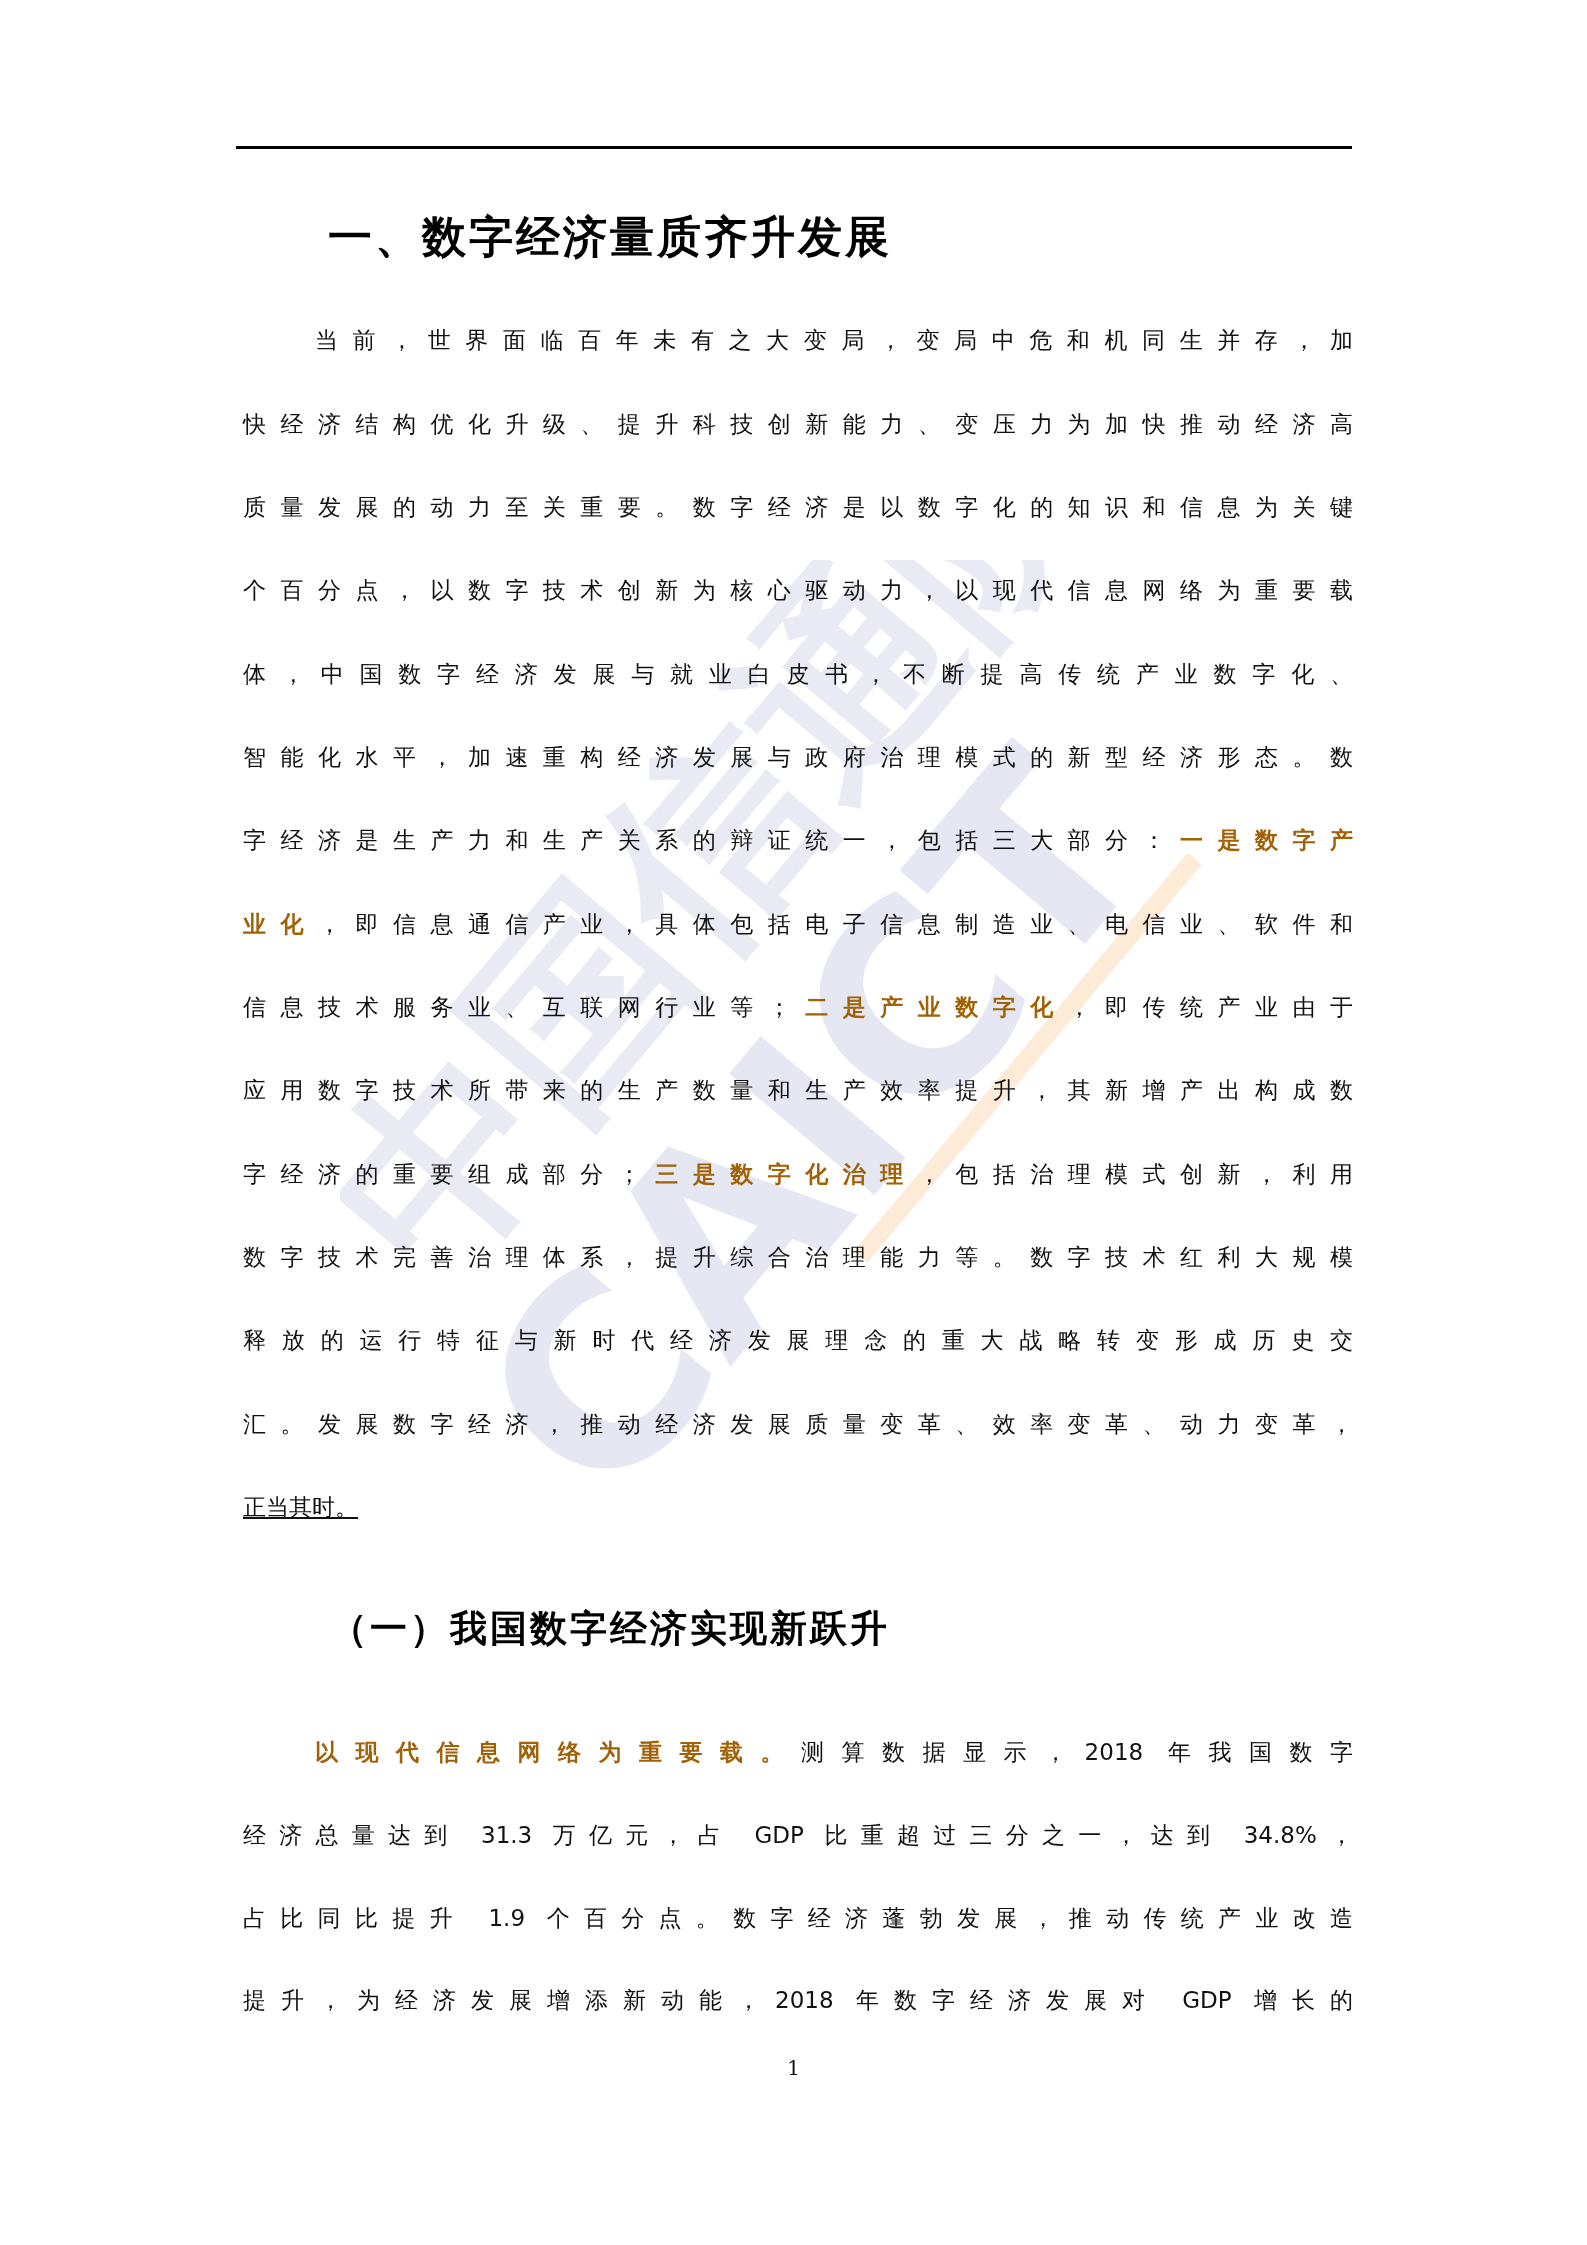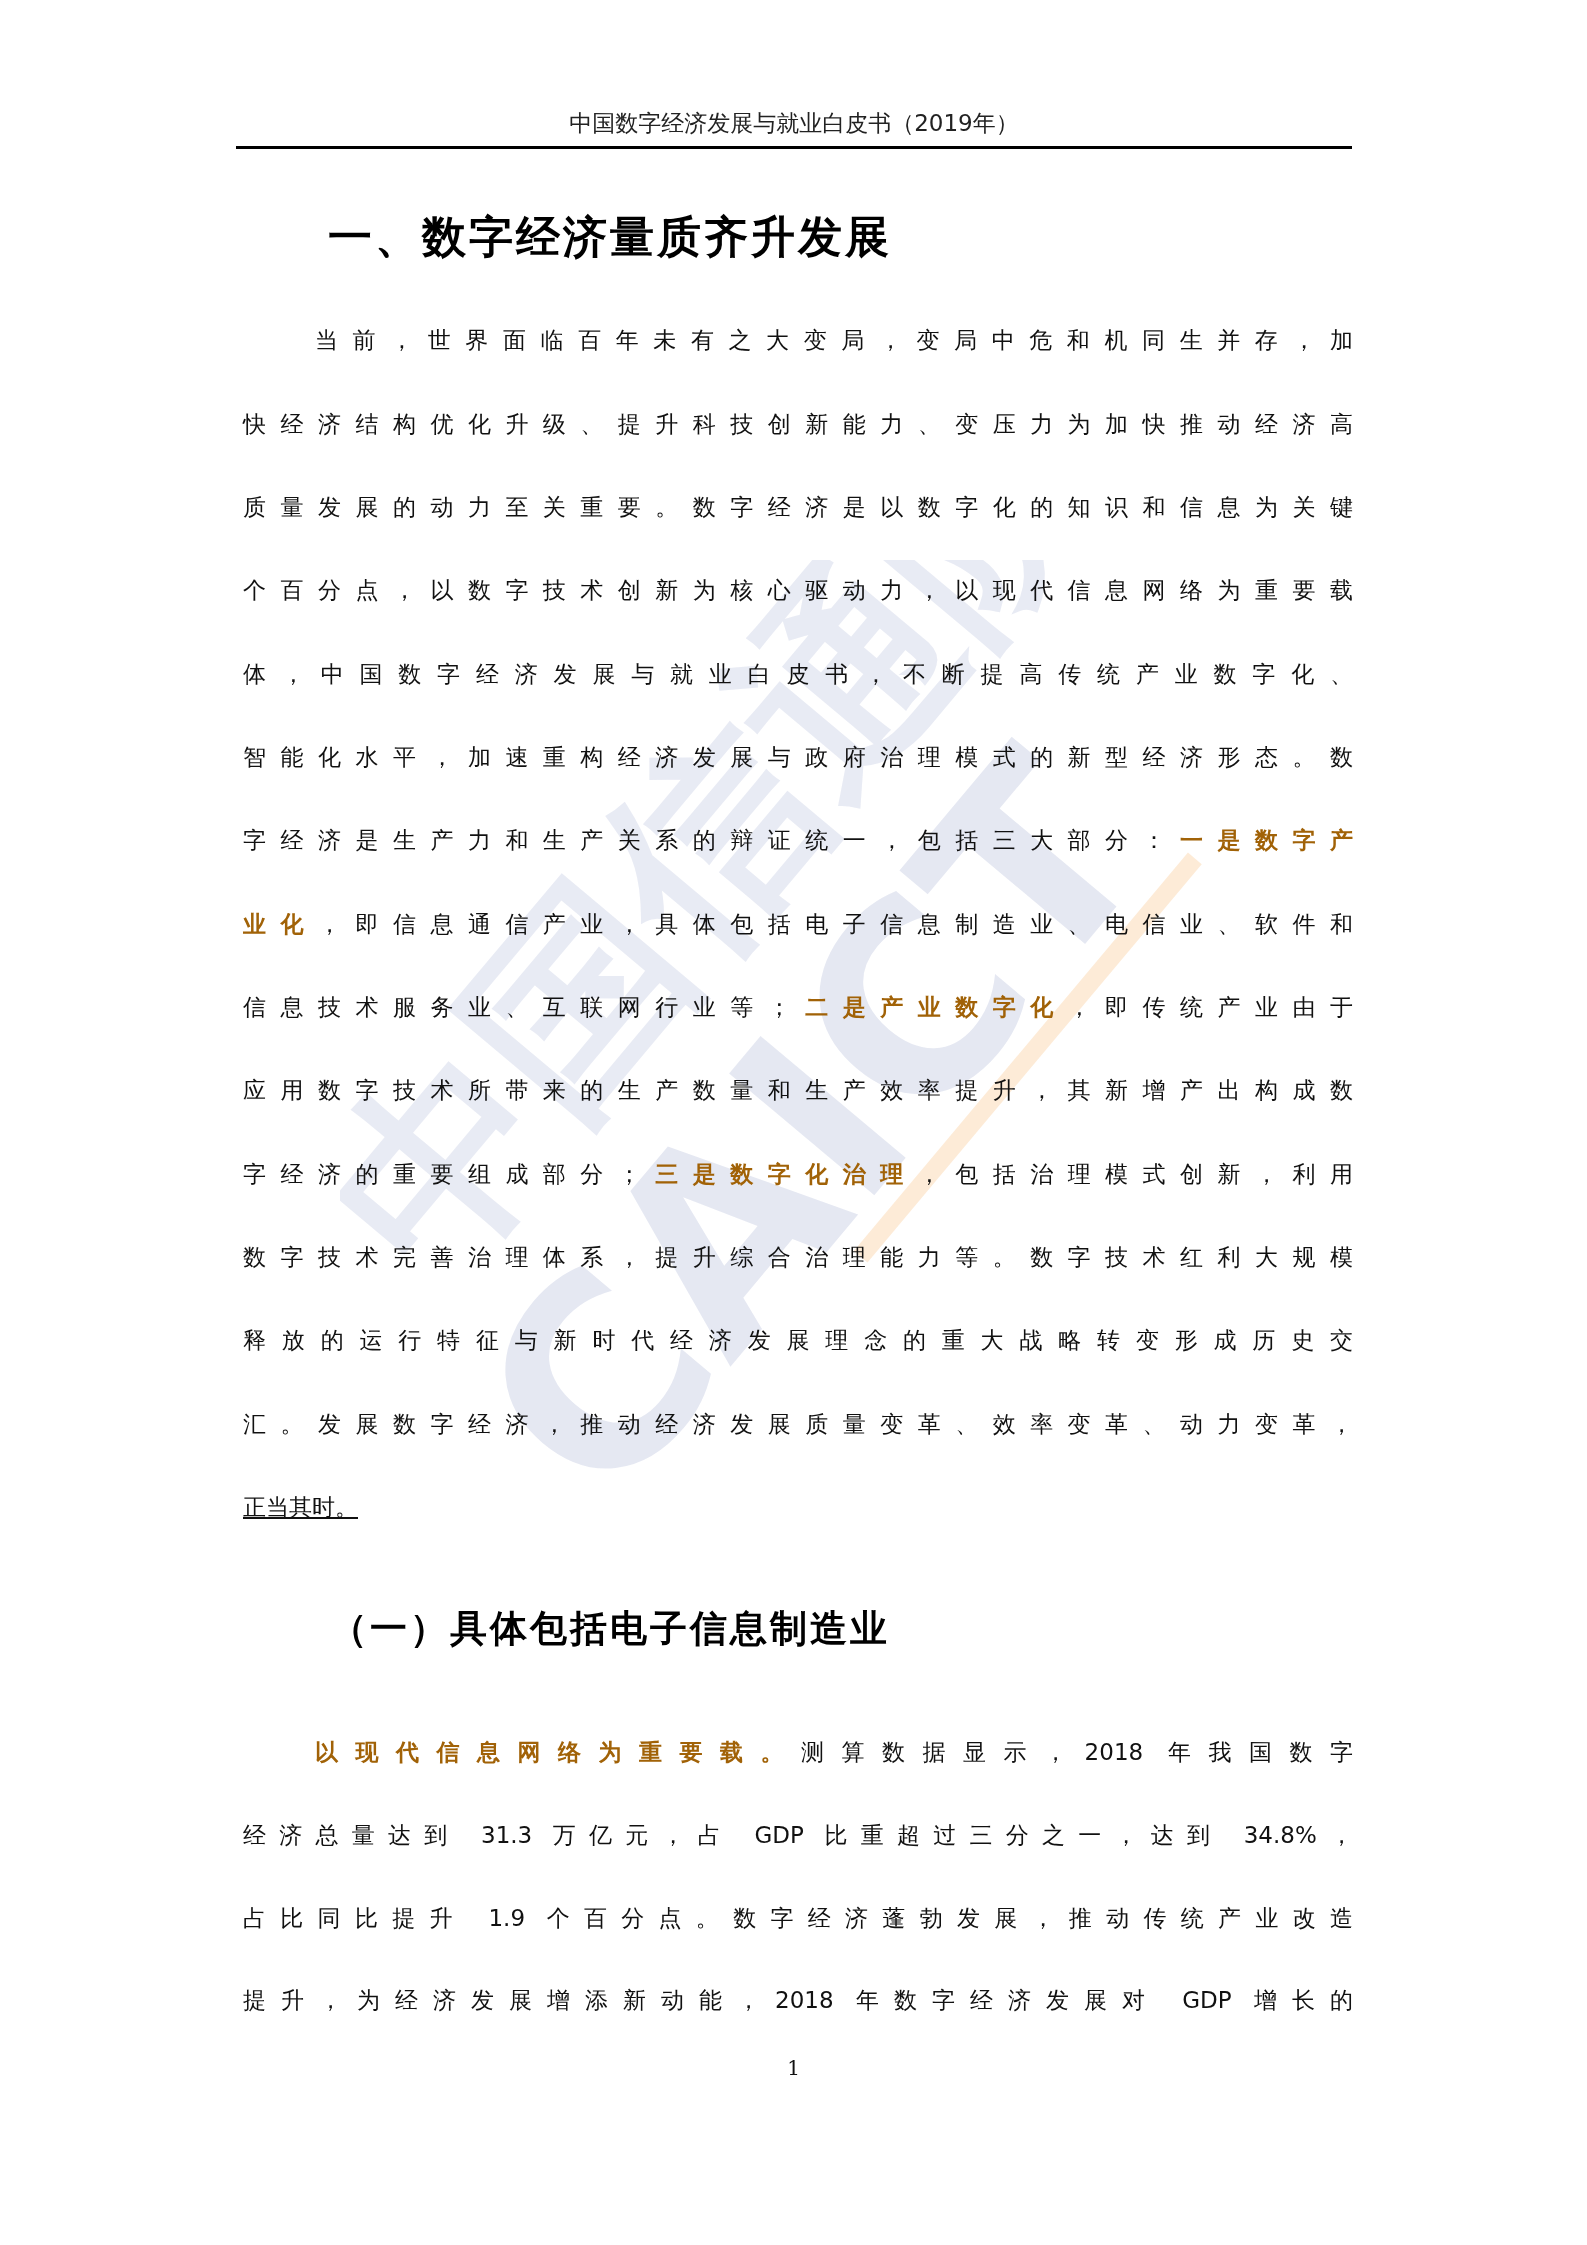--- a/index.html
+++ b/index.html
@@ -29,21 +29,20 @@
 <div class="page">
 
   <svg class="watermark" viewBox="0 0 1000 1150">
     <g transform="rotate(-50 500 575)" fill="#e3e6f1" opacity="0.9">
       <text x="60" y="640" font-size="260" font-weight="bold" font-family="DejaVu Sans, sans-serif" fill="#e3e6f1">CAICT</text>
       <text x="120" y="360" font-size="210" font-weight="bold" font-family="DejaVu Sans, sans-serif" fill="#e6e9f3">中国信通院</text>
       <rect x="420" y="660" width="520" height="18" fill="#fde9d3"></rect>
     </g>
   </svg>
 
-  <div class="header-title">中国数字经济发展与就业白皮书（2019年）</div>
   <div class="header-rule"></div>
 
   <div class="h1">一、数字经济量质齐升发展</div>
 
   <div>
     <div class="line indent" style="top:315px">当前，世界面临百年未有之大变局，变局中危和机同生并存，加</div>
     <div class="line" style="top:399px">快经济结构优化升级、提升科技创新能力、变压力为加快推动经济高</div>
     <div class="line" style="top:482px">质量发展的动力至关重要。数字经济是以数字化的知识和信息为关键</div>
     <div class="line" style="top:565px">个百分点，以数字技术创新为核心驱动力，以现代信息网络为重要载</div>
     <div class="line" style="top:649px">体，中国数字经济发展与就业白皮书，不断提高传统产业数字化、</div>
@@ -52,21 +51,21 @@
     <div class="line" style="top:899px"><b>业化</b><span>，即信息通信产业，具体包括电子信息制造业、电信业、软件和</span></div>
     <div class="line" style="top:982px"><span>信息技术服务业、互联网行业等；</span><b>二是产业数字化</b><span>，即传统产业由于</span></div>
     <div class="line" style="top:1065px">应用数字技术所带来的生产数量和生产效率提升，其新增产出构成数</div>
     <div class="line" style="top:1149px"><span>字经济的重要组成部分；</span><b>三是数字化治理</b><span>，包括治理模式创新，利用</span></div>
     <div class="line" style="top:1232px">数字技术完善治理体系，提升综合治理能力等。数字技术红利大规模</div>
     <div class="line" style="top:1315px">释放的运行特征与新时代经济发展理念的重大战略转变形成历史交</div>
     <div class="line" style="top:1399px">汇。发展数字经济，推动经济发展质量变革、效率变革、动力变革，</div>
     <div class="line last" style="top:1482px">正当其时。</div>
   </div>
 
-  <div class="h2">（一）具体包括电子信息制造业</div>
+  <div class="h2">（一）我国数字经济实现新跃升</div>
 
   <div>
     <div class="line indent" style="top:1727px"><b>以现代信息网络为重要载。</b><span>测算数据显示，2018 年我国数字</span></div>
     <div class="line" style="top:1810px">经济总量达到 31.3 万亿元，占 GDP 比重超过三分之一，达到 34.8%，</div>
     <div class="line" style="top:1893px">占比同比提升 1.9 个百分点。数字经济蓬勃发展，推动传统产业改造</div>
     <div class="line" style="top:1975px">提升，为经济发展增添新动能，2018 年数字经济发展对 GDP 增长的</div>
   </div>
 
   <div class="page-number">1</div>
 </div>

